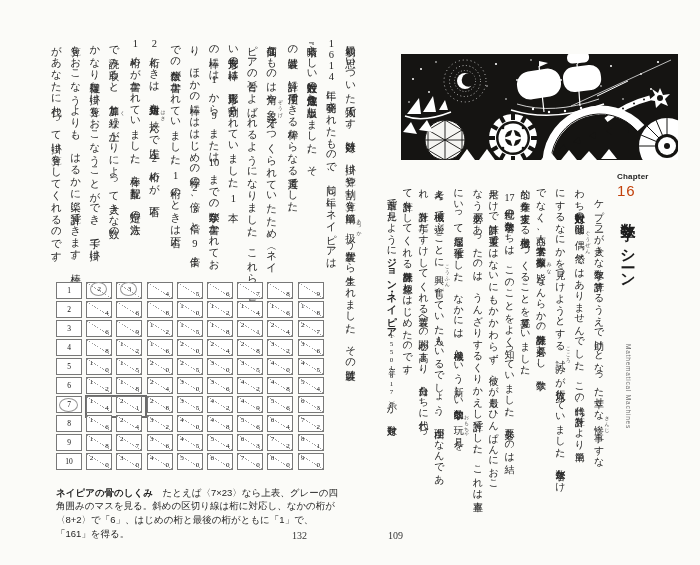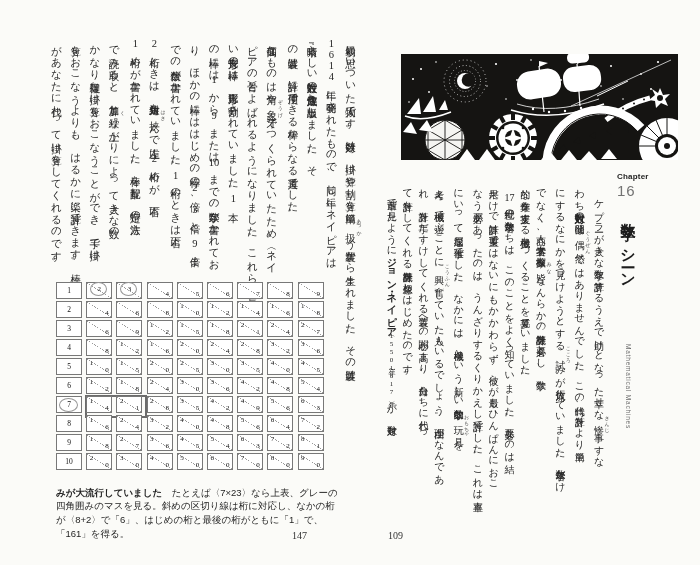--- a/index.html
+++ b/index.html
@@ -23,21 +23,21 @@
   .tcy{text-combine-upright:all}
   .sm{font-size:7px;letter-spacing:0}
   ruby rt{font-size:5px;font-family:"Liberation Sans","DejaVu Sans",sans-serif;color:#444}
 
   
   #right-page{position:absolute;left:385px;top:0;width:305px;height:565px}
   #illus{position:absolute;left:16px;top:54px;width:277px;height:106px}
   #chapter-block{position:absolute;left:232px;top:172px;width:60px;
     font-family:"Liberation Sans","DejaVu Sans",sans-serif}
   #chapter-label{font-size:8px;font-weight:bold;letter-spacing:.2px;color:#1d1d1d}
-  #chapter-number{font-size:15px;margin-top:1px;color:#737373;letter-spacing:1px}
+  #chapter-number{font-size:15px;margin-top:1px;color:#c2410c;letter-spacing:1px}
   #chapter-title{position:absolute;left:233px;top:211px;writing-mode:vertical-rl;
     font-family:"Liberation Sans","DejaVu Sans",sans-serif;
     font-size:15px;font-weight:600;letter-spacing:3.5px;color:#1c1c1c}
   #chapter-subtitle{position:absolute;left:240px;top:344px;writing-mode:vertical-rl;
     font-family:"Liberation Sans","DejaVu Sans",sans-serif;
     font-size:6.5px;letter-spacing:.8px;color:#6d6d6d}
   #right-text{top:182px;right:80px;height:328px;font-size:10px;line-height:15.8px;letter-spacing:.2px}
 
   
   #left-page{position:absolute;left:38px;top:0;width:332px;height:565px}
@@ -426,21 +426,21 @@
           <span class="tens">8</span>
           <span class="units">1</span>
         </div>
         <div class="cell diag">
           <span class="tens">9</span>
           <span class="units">0</span>
         </div>
       </div>
     </div>
 
-  <p id="caption"><span class="cap-title">みが大流行していました</span>　<span>たとえば〈7×23〉なら上表、グレーの四角囲みのマスを見る。斜めの区切り線は桁に対応し、なかの桁が〈8+2〉で「6」、はじめの桁と最後の桁がともに「1」で、「161」を得る。</span></p>
+  <p id="caption"><span class="cap-title">ネイピアの骨のしくみ</span>　<span>たとえば〈7×23〉なら上表、グレーの四角囲みのマスを見る。斜めの区切り線は桁に対応し、なかの桁が〈8+2〉で「6」、はじめの桁と最後の桁がともに「1」で、「161」を得る。</span></p>
 </div>
 
 <div id="right-page">
 
   <svg id="illus" viewBox="0 0 277 106" xmlns="http://www.w3.org/2000/svg">
     <rect width="277" height="106" fill="#151412"></rect>
     <g fill="#fff">
       <circle cx="20" cy="15" r="1"></circle>
         <circle cx="35" cy="8" r=".8"></circle>
         <circle cx="95" cy="10" r="1.1"></circle>
@@ -575,14 +575,14 @@
       <div class="tcol"><span>果だけで計算は重要ではないにもかかわらず、彼らが最もひんぱんにおこ</span></div>
       <div class="tcol"><span>なう必要があったのは、うんざりするくりかえし計算でした。これは率直</span></div>
       <div class="tcol"><span>にいって退屈な仕事でした。なかには、機械という新しい数学的な</span><ruby>玩具<rt>おもちゃ</rt></ruby><span>を</span></div>
       <div class="tcol"><span>考え、機械で遊ぶことに</span><ruby>興奮<rt>こうふん</rt></ruby><span>していた人もいるでしょう。理由がなんであ</span></div>
       <div class="tcol"><span>れ、計算を手だすけしてくれる装置への関心が高まり、自分たちに代わっ</span></div>
       <div class="tcol"><span>て計算をしてくれる計算機を想像しはじめたのです。</span></div>
       <div class="tcol ind"><span>前章で見たように</span><span class="b">ジョン・ネイピア</span><span class="sm">（</span><span class="u sm">1550</span><span class="sm">年〜</span><span class="u sm">1617</span><span class="sm">年）</span><span>が、対数を</span></div>
     </div>
 </div>
 
-<div id="pageno-left" class="pageno">147</div>
+<div id="pageno-left" class="pageno">132</div>
 <div id="pageno-right" class="pageno">109</div>
 
 </body></html>

